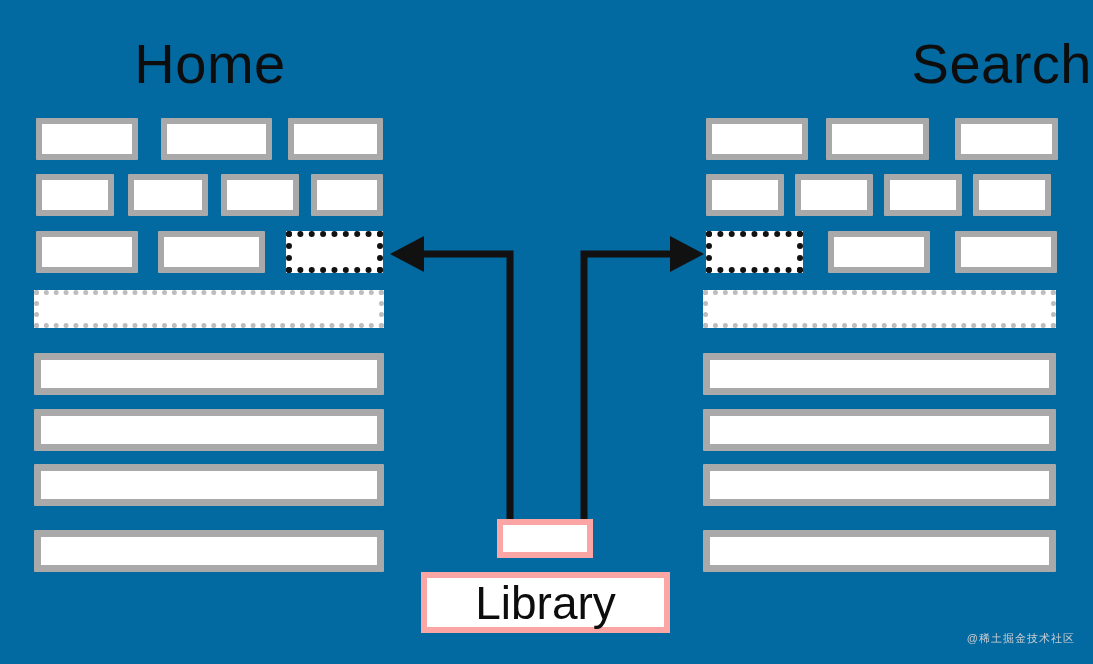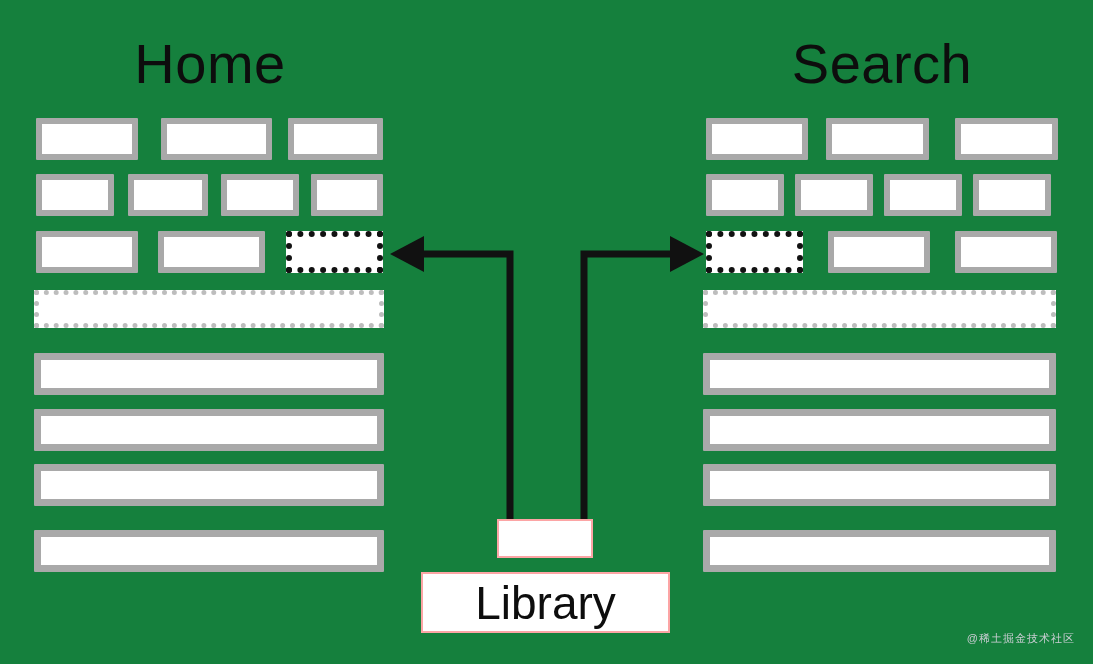--- a/index.html
+++ b/index.html
@@ -8,37 +8,37 @@
     padding: 0;
     background: #ffffff;
   }
   body {
     font-family: "Liberation Sans", sans-serif;
   }
   #stage {
     position: relative;
     width: 1093px;
     height: 664px;
-    background: #15803d;
+    background: #0369a1;
     overflow: hidden;
   }
 
   
   .panel-title {
     position: absolute;
     font-family: "Liberation Sans", sans-serif;
     font-size: 56px;
     font-weight: 400;
     color: #0d0d0d;
     letter-spacing: 0.5px;
     line-height: 1;
     white-space: nowrap;
   }
   #title-home  { left: 0;   top: 36px; width: 420px; text-align: center; }
-  #title-search{ left: 672px; top: 36px; width: 420px; text-align: center; }
+  #title-search{ left: 672px; top: 36px; width: 420px; text-align: right; }
 
   
   .ph {
     position: absolute;
     box-sizing: border-box;
     background: #ffffff;
     border: 6px solid #a9a9a9;
     border-radius: 1px;
   }
   .ph.bar {
@@ -64,21 +64,21 @@
     width: 1093px;
     height: 664px;
     pointer-events: none;
   }
 
   
   .node-box {
     position: absolute;
     box-sizing: border-box;
     background: #ffffff;
-    border: 2px solid #fca5a5;
+    border: 6px solid #fca5a5;
   }
   #hub-box {
     left: 497px;
     top: 519px;
     width: 96px;
     height: 39px;
   }
   #library-box {
     left: 421px;
     top: 572px;

